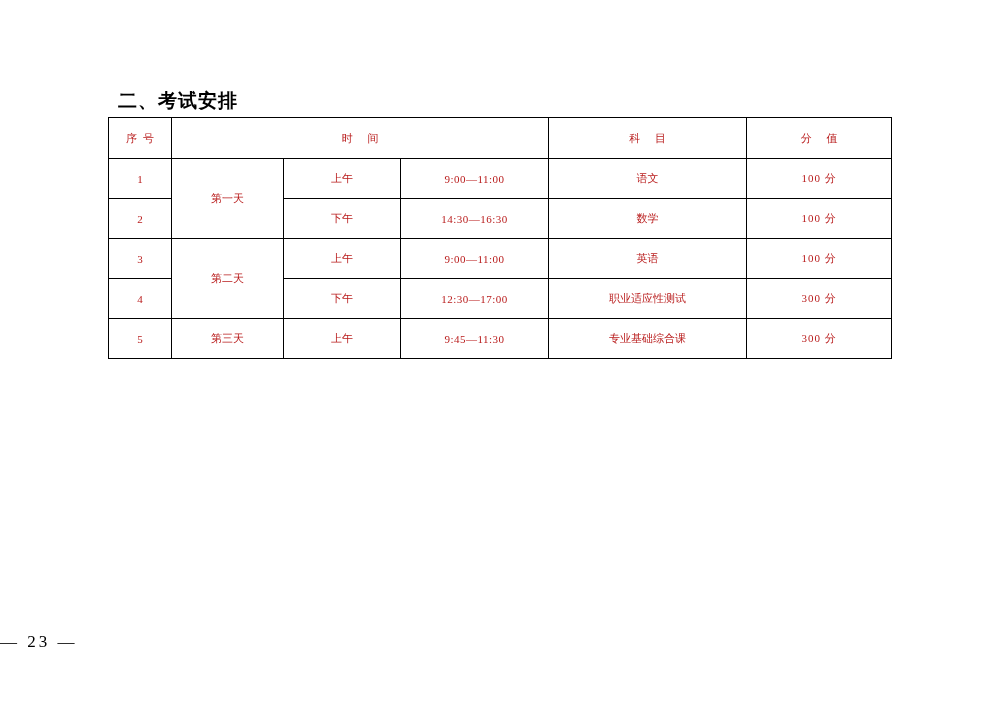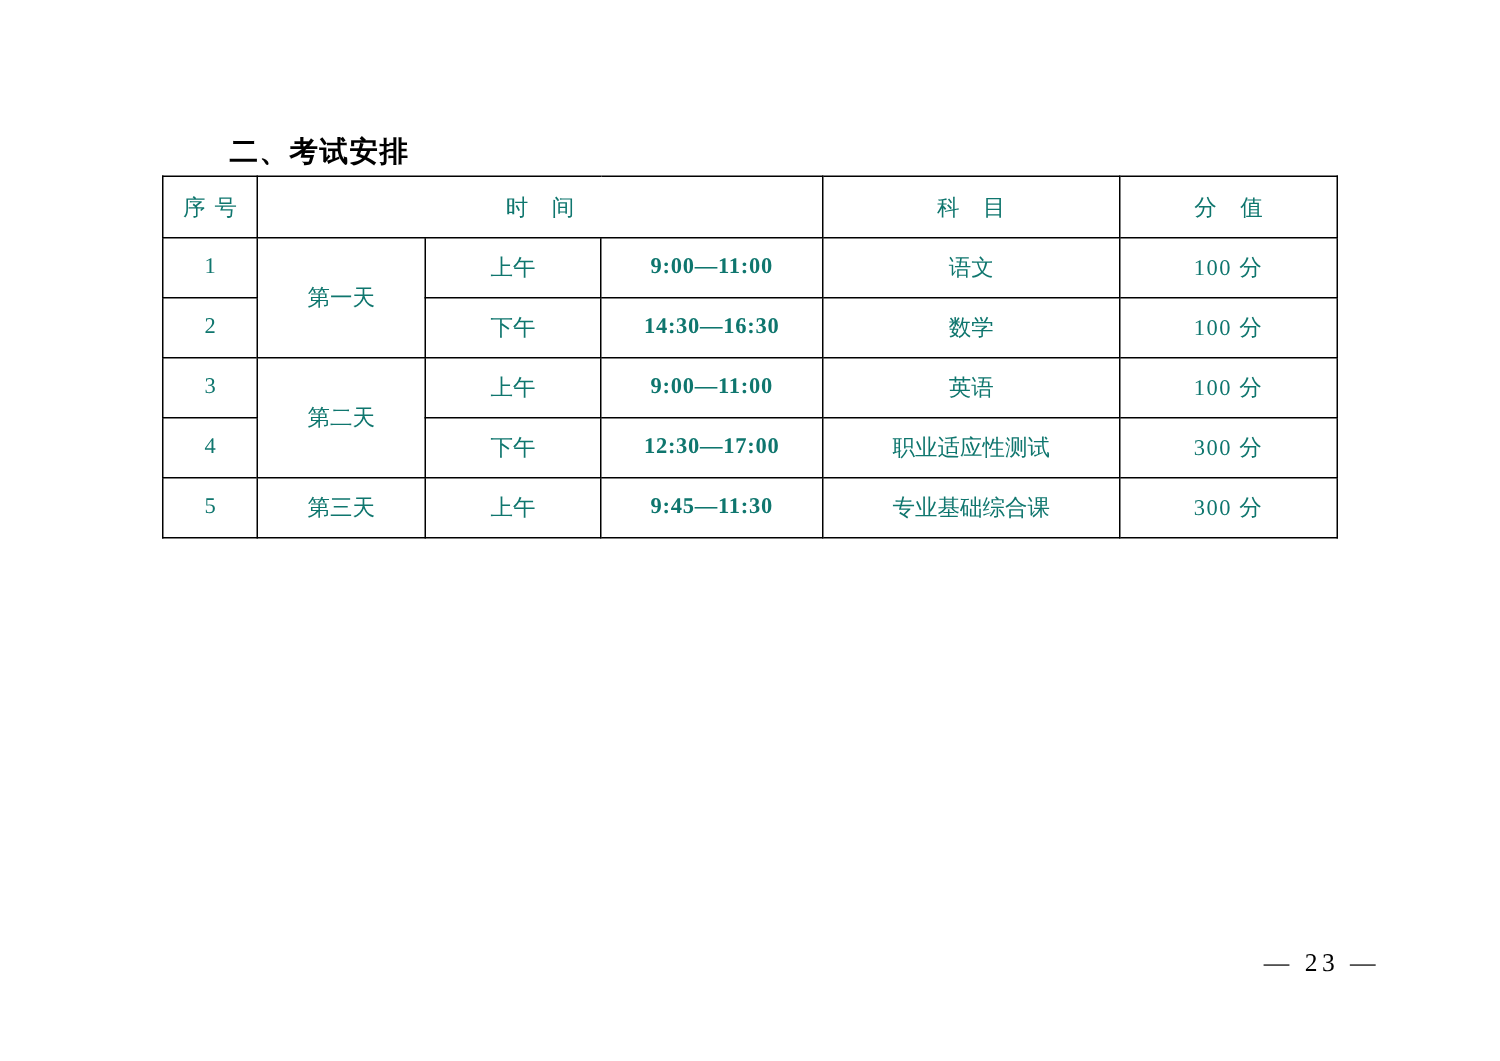--- a/index.html
+++ b/index.html
@@ -24,37 +24,36 @@
   .section-heading {
     position: absolute;
     left: 118px;
     top: 88px;
     font-family: "DejaVu Sans", "Liberation Sans", sans-serif;
     font-size: 19px;
     font-weight: bold;
     letter-spacing: 1px;
     color: #000;
     white-space: nowrap;
-    margin-left: 35px;
   }
   .schedule-table {
     position: absolute;
     left: 108px;
     top: 117px;
     width: 783px;
     border-collapse: collapse;
     table-layout: fixed;
   }
   .schedule-table td {
     border: 1px solid #000000;
     text-align: center;
     vertical-align: middle;
     font-family: "Liberation Serif", "DejaVu Serif", serif;
-    font-size: 15px;
-    color: #0f766e;
+    font-size: 11px;
+    color: #b91c1c;
     padding: 0;
     height: 39px;
   }
   .schedule-table tr.header-row td {
     height: 40px;
     letter-spacing: 6px;
     text-indent: 6px;
   }
   .col-no    { width: 63px; }
   .col-day   { width: 112px; }
@@ -62,35 +61,33 @@
   .col-time  { width: 148px; }
   .col-subj  { width: 198px; }
   .col-score { width: 145px; }
 
   .num-cell {
     font-size: 15px;
   }
   .time-cell {
     font-size: 15px;
     letter-spacing: 0.5px;
-    font-weight: bold;
   }
   .score-cell {
     letter-spacing: 1px;
   }
   .cjk {
     font-family: "DejaVu Sans", "Liberation Sans", sans-serif;
     font-size: 15px;
   }
   .page-number {
     position: absolute;
     left: 0;
     top: 632px;
     width: 920px;
-    text-align: right;
     font-family: "Liberation Serif", "DejaVu Serif", serif;
     font-size: 17px;
     letter-spacing: 3px;
     color: #000;
   }
 </style>
 </head>
 <body>
 
 <div class="page">

